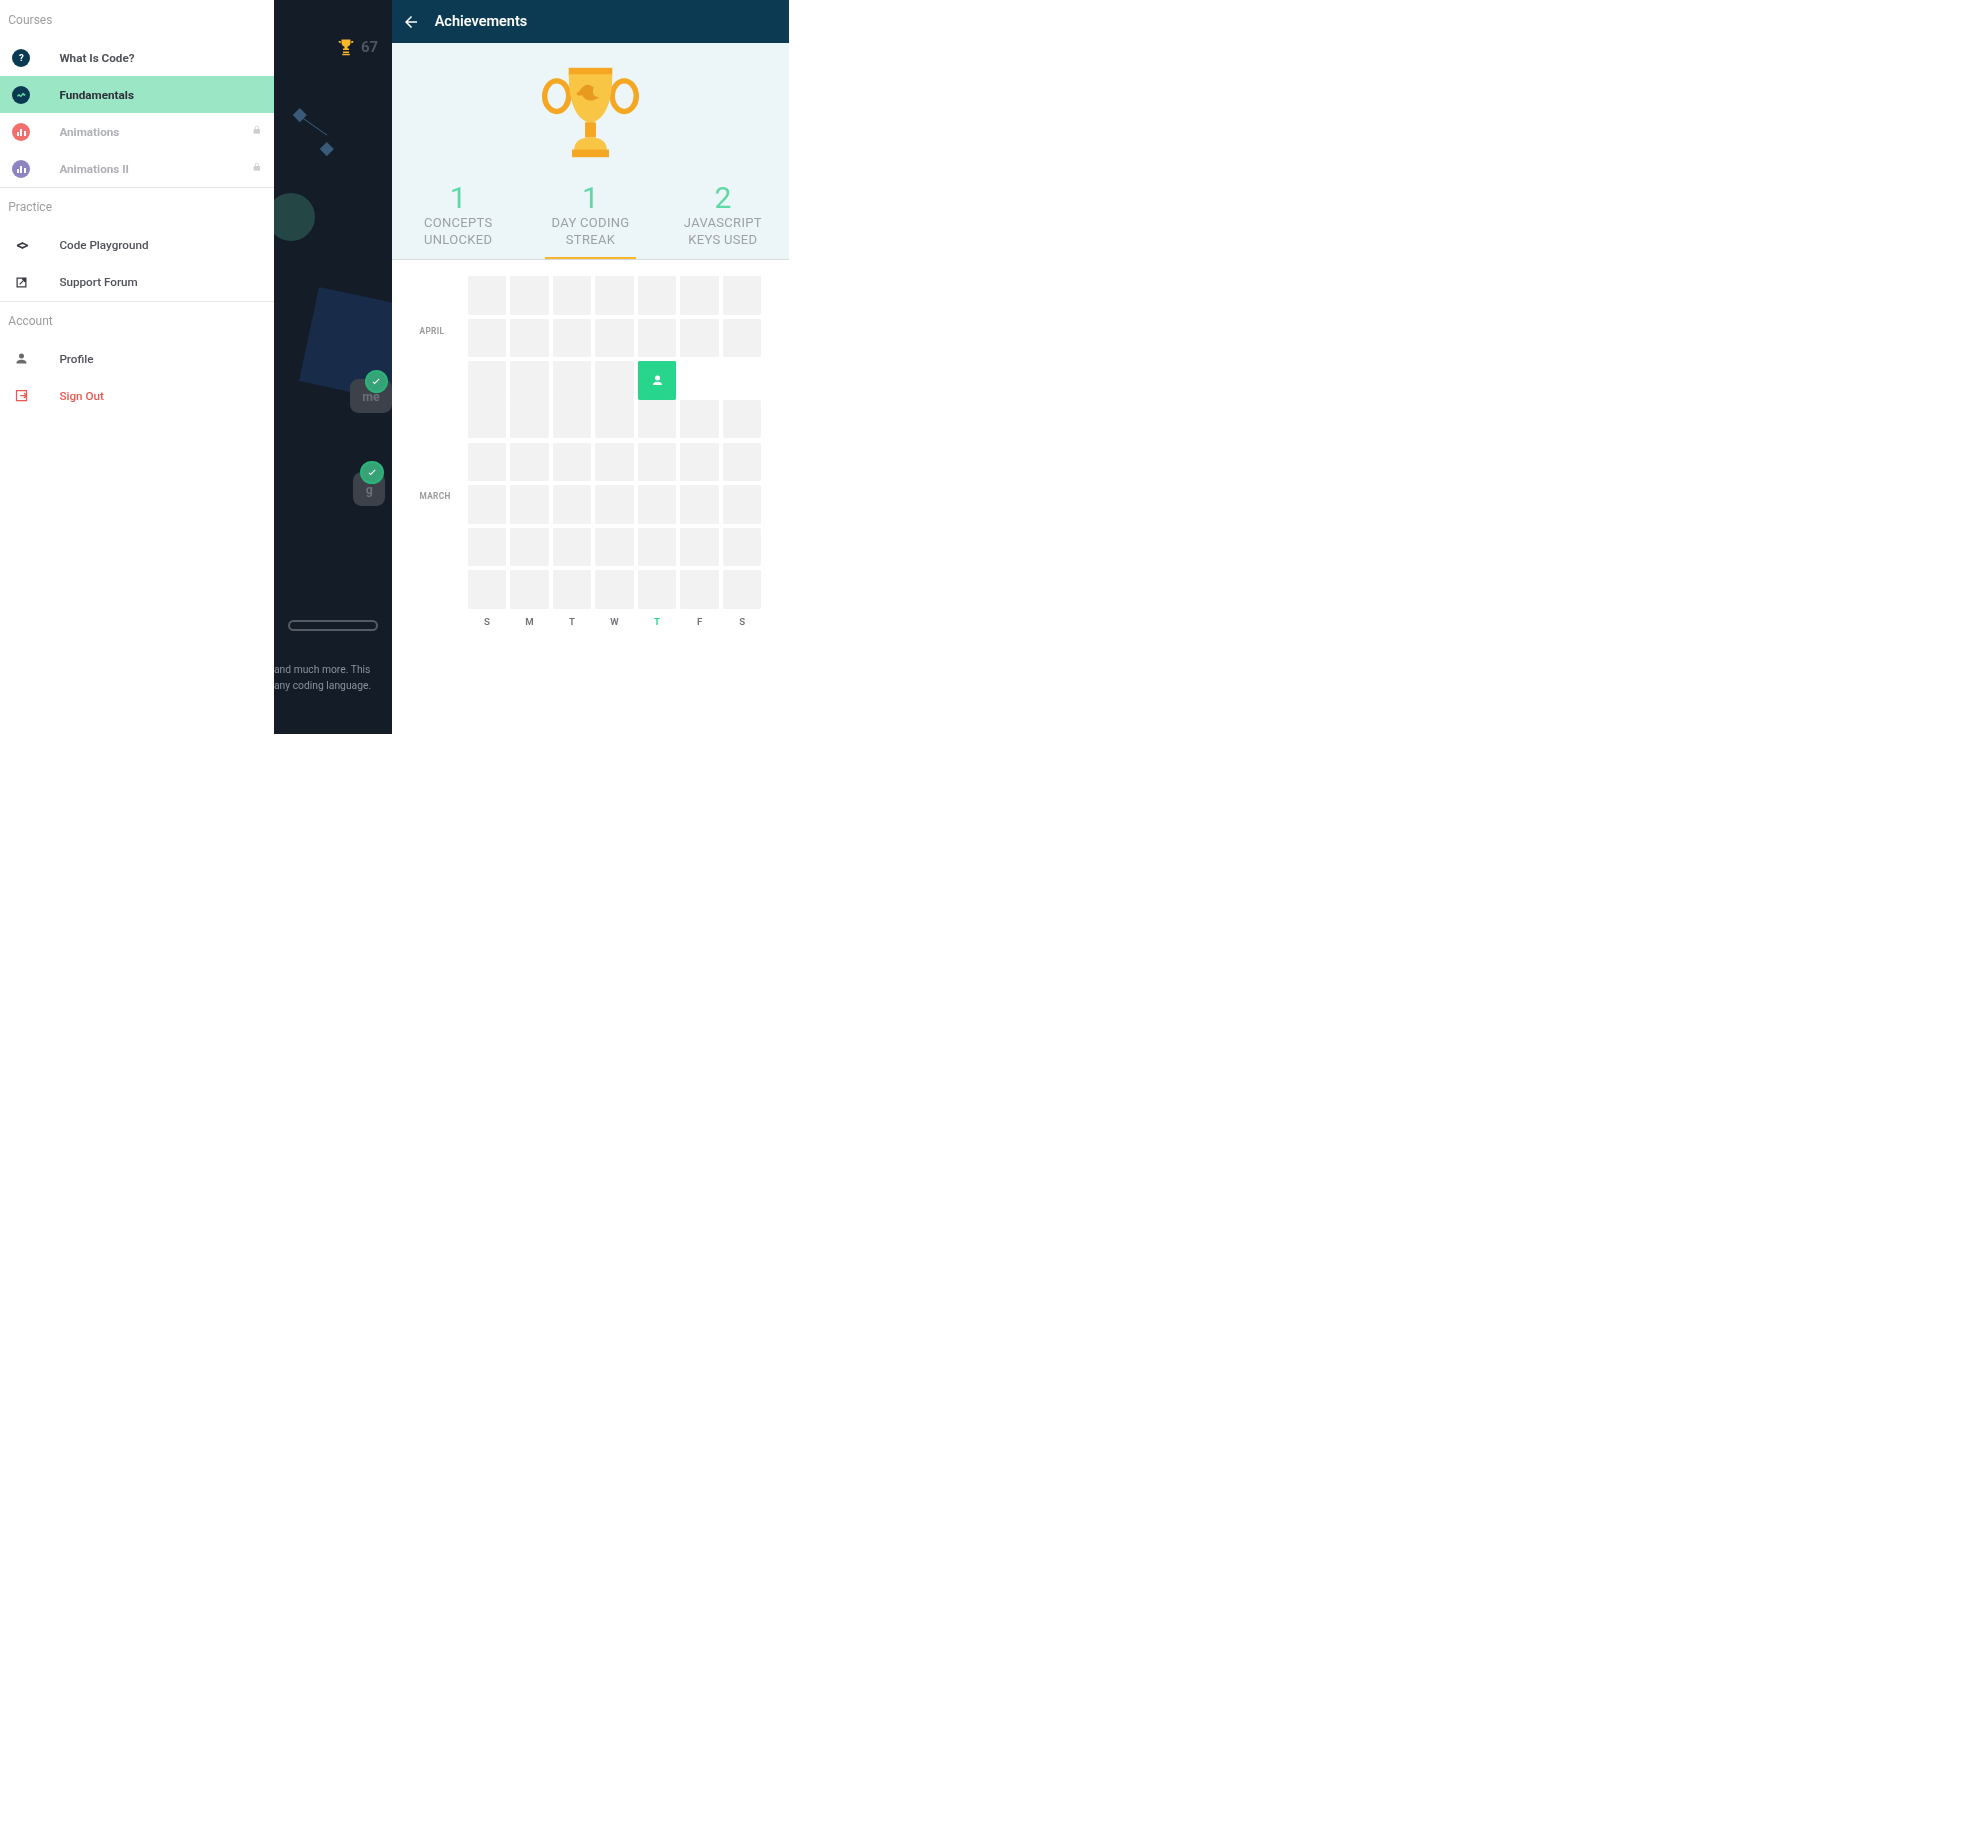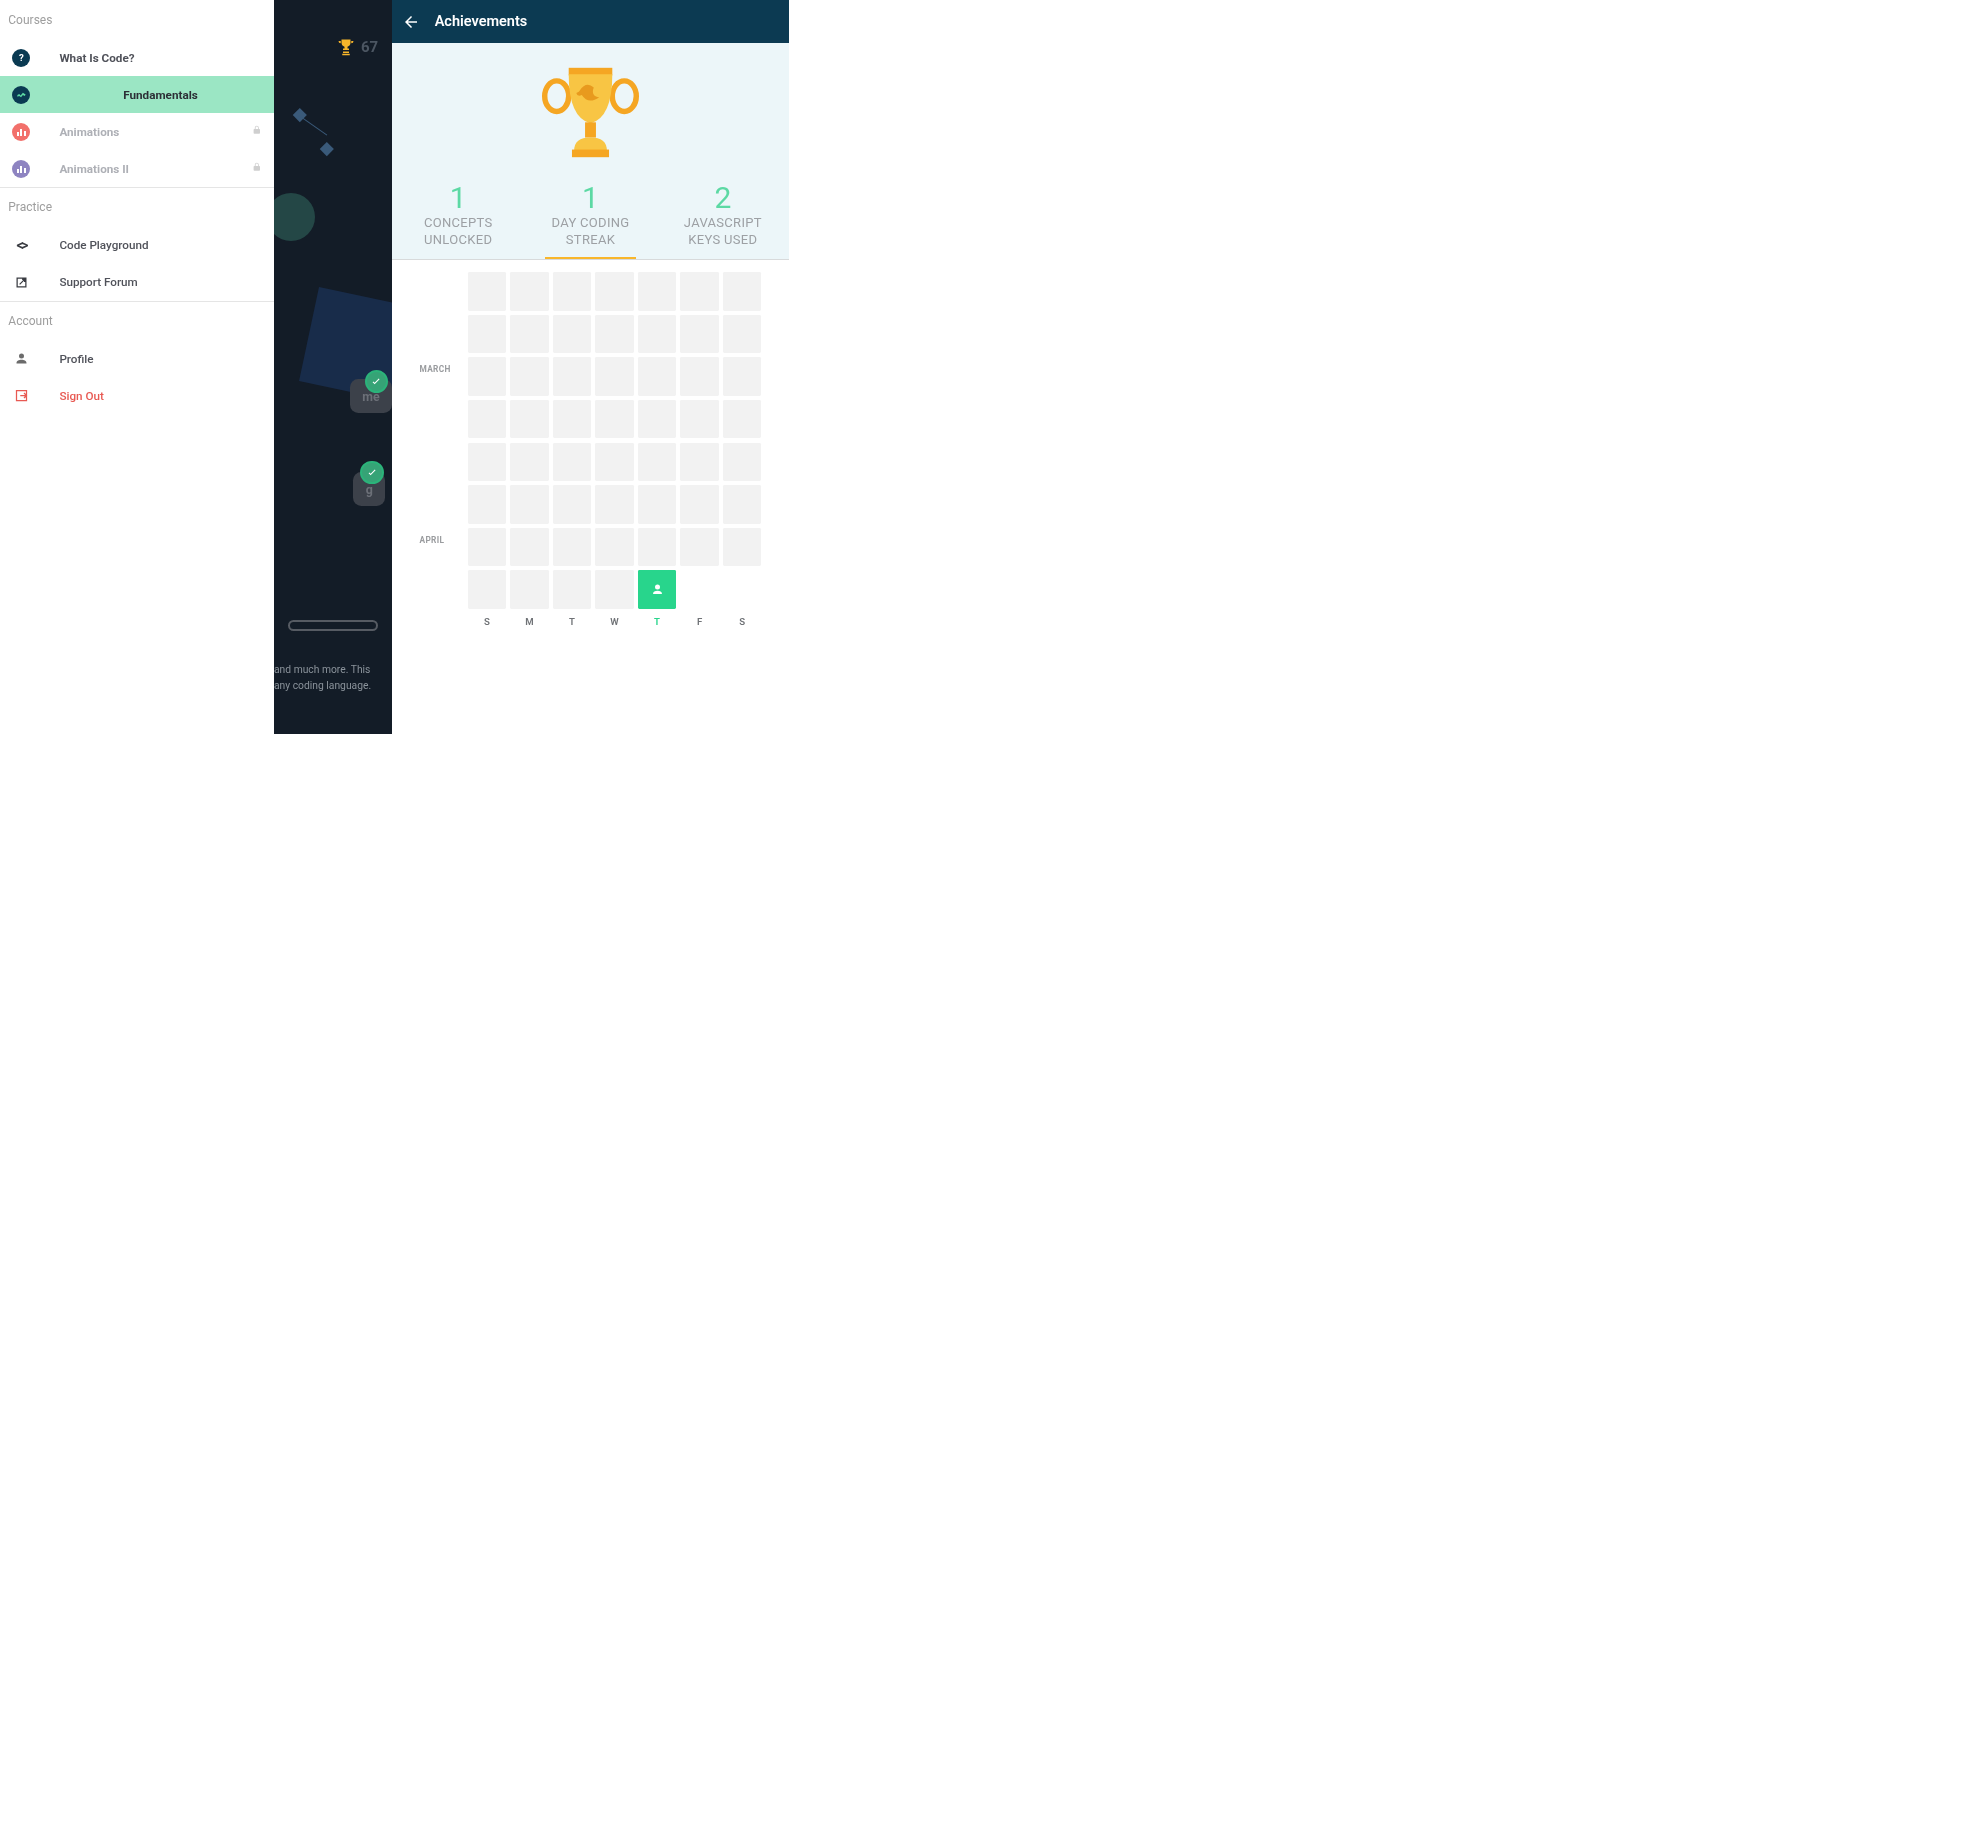--- a/index.html
+++ b/index.html
@@ -4,21 +4,21 @@
 <style>
   * { box-sizing: border-box; margin: 0; padding: 0; }
   html, body { width: 100%; height: 100%; font-family: -apple-system, BlinkMacSystemFont, "Segoe UI", Roboto, Helvetica, Arial, sans-serif; }
   body { display: flex; width: 789px; height: 734px; overflow: hidden; }
 
   
   .sidebar { width: 274px; background: #ffffff; display: flex; flex-direction: column; }
   .section-label { color: #9e9e9e; font-size: 12px; padding: 0 8.3px; height: 39px; display:flex; align-items:center;}
   .section-label.first { padding-top: 0; }
   .menu-item { display: flex; align-items: center; height: 37px; padding: 0 12.4px; cursor: pointer; }
-  .menu-item.active { background: #9be6c4; text-align: center; }
+  .menu-item.active { background: #9be6c4; }
   .menu-item .icon { width: 18px; height: 18px; border-radius: 50%; display:flex; align-items:center; justify-content:center; flex-shrink:0; }
   .menu-item .icon.flat { border-radius: 0; }
   .menu-item .label { margin-left: 29px; font-size: 11.7px; font-weight: 700; color: #50525a; flex: 1; }
   .menu-item.locked .label { color: #aeb0b6; }
   .menu-item .lock { color: #cfcfcf; }
   .divider { height: 0.7px; background: #e5e5e5; }
 
   .icon-q { background:#0a3a52; color:#fff; font-size:9.6px; font-weight:700; }
   .icon-bug { background:#0a3a52; }
   .icon-bug svg { width:11px; height:11px; }
@@ -228,62 +228,20 @@
       <div class="num">1</div>
       <div class="lbl"><span>DAY CODING</span><br><span>STREAK</span></div>
     </div>
     <div class="stat">
       <div class="num">2</div>
       <div class="lbl"><span>JAVASCRIPT</span><br><span>KEYS USED</span></div>
     </div>
   </div>
 
   <div class="calendar-area">
-    <div class="cal-row-wrap">
-      <div class="month-col" style="height:193px;">MARCH</div>
-      <div class="grid">
-
-        <div class="cell"></div>
-          <div class="cell"></div>
-          <div class="cell"></div>
-          <div class="cell"></div>
-          <div class="cell"></div>
-          <div class="cell"></div>
-          <div class="cell"></div>
-        <div class="cell"></div>
-          <div class="cell"></div>
-          <div class="cell"></div>
-          <div class="cell"></div>
-          <div class="cell"></div>
-          <div class="cell"></div>
-          <div class="cell"></div>
-        <div class="cell"></div>
-          <div class="cell"></div>
-          <div class="cell"></div>
-          <div class="cell"></div>
-          <div class="cell"></div>
-          <div class="cell"></div>
-          <div class="cell"></div>
-        <div class="cell"></div>
-          <div class="cell"></div>
-          <div class="cell"></div>
-          <div class="cell"></div>
-          <div class="cell"></div>
-          <div class="cell"></div>
-          <div class="cell"></div>
-        <div class="cell"></div>
-          <div class="cell"></div>
-          <div class="cell"></div>
-          <div class="cell"></div>
-          <div class="cell"></div>
-          <div class="cell"></div>
-          <div class="cell"></div>
-      </div>
-    </div>
-
     <div class="cal-row-wrap" style="margin-top:4.1px;">
       <div class="month-col" style="height:110px;">APRIL</div>
       <div class="grid">
         <div class="cell"></div>
           <div class="cell"></div>
           <div class="cell"></div>
           <div class="cell"></div>
           <div class="cell"></div>
           <div class="cell"></div>
           <div class="cell"></div>
@@ -298,20 +256,62 @@
           <div class="cell"></div>
           <div class="cell"></div>
           <div class="cell"></div>
         <div class="cell active">
             <svg viewBox="0 0 24 24">
               <path d="M12 12a4 4 0 1 0-4-4 4 4 0 0 0 4 4zm0 2c-4 0-7 2-7 4v1h14v-1c0-2-3-4-7-4z"></path>
             </svg>
           </div>
         <div class="cell" style="visibility:hidden"></div>
           <div class="cell" style="visibility:hidden"></div>
+      </div>
+    </div>
+
+    <div class="cal-row-wrap">
+      <div class="month-col" style="height:193px;">MARCH</div>
+      <div class="grid">
+
+        <div class="cell"></div>
+          <div class="cell"></div>
+          <div class="cell"></div>
+          <div class="cell"></div>
+          <div class="cell"></div>
+          <div class="cell"></div>
+          <div class="cell"></div>
+        <div class="cell"></div>
+          <div class="cell"></div>
+          <div class="cell"></div>
+          <div class="cell"></div>
+          <div class="cell"></div>
+          <div class="cell"></div>
+          <div class="cell"></div>
+        <div class="cell"></div>
+          <div class="cell"></div>
+          <div class="cell"></div>
+          <div class="cell"></div>
+          <div class="cell"></div>
+          <div class="cell"></div>
+          <div class="cell"></div>
+        <div class="cell"></div>
+          <div class="cell"></div>
+          <div class="cell"></div>
+          <div class="cell"></div>
+          <div class="cell"></div>
+          <div class="cell"></div>
+          <div class="cell"></div>
+        <div class="cell"></div>
+          <div class="cell"></div>
+          <div class="cell"></div>
+          <div class="cell"></div>
+          <div class="cell"></div>
+          <div class="cell"></div>
+          <div class="cell"></div>
       </div>
     </div>
 
     <div class="dow-row">
       <div class="month-col"></div>
       <div class="dow">
         <span>S</span>
         <span>M</span>
         <span>T</span>
         <span>W</span>

